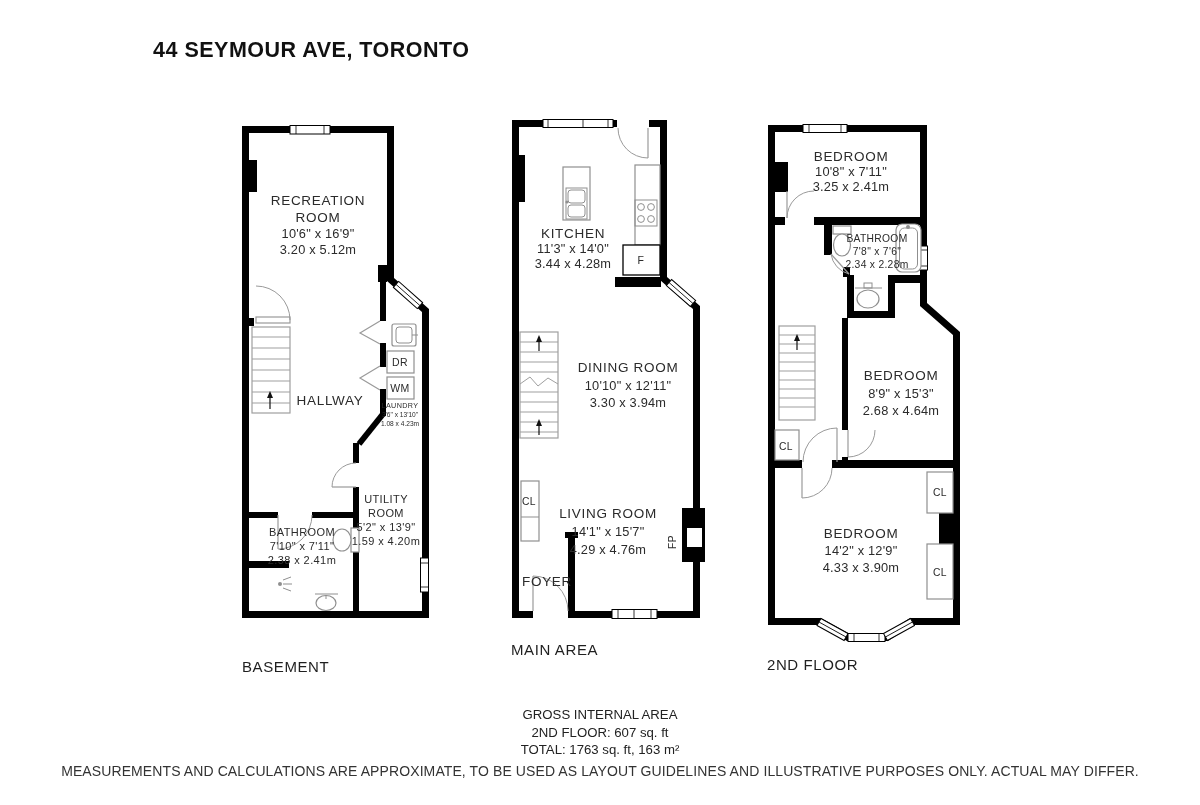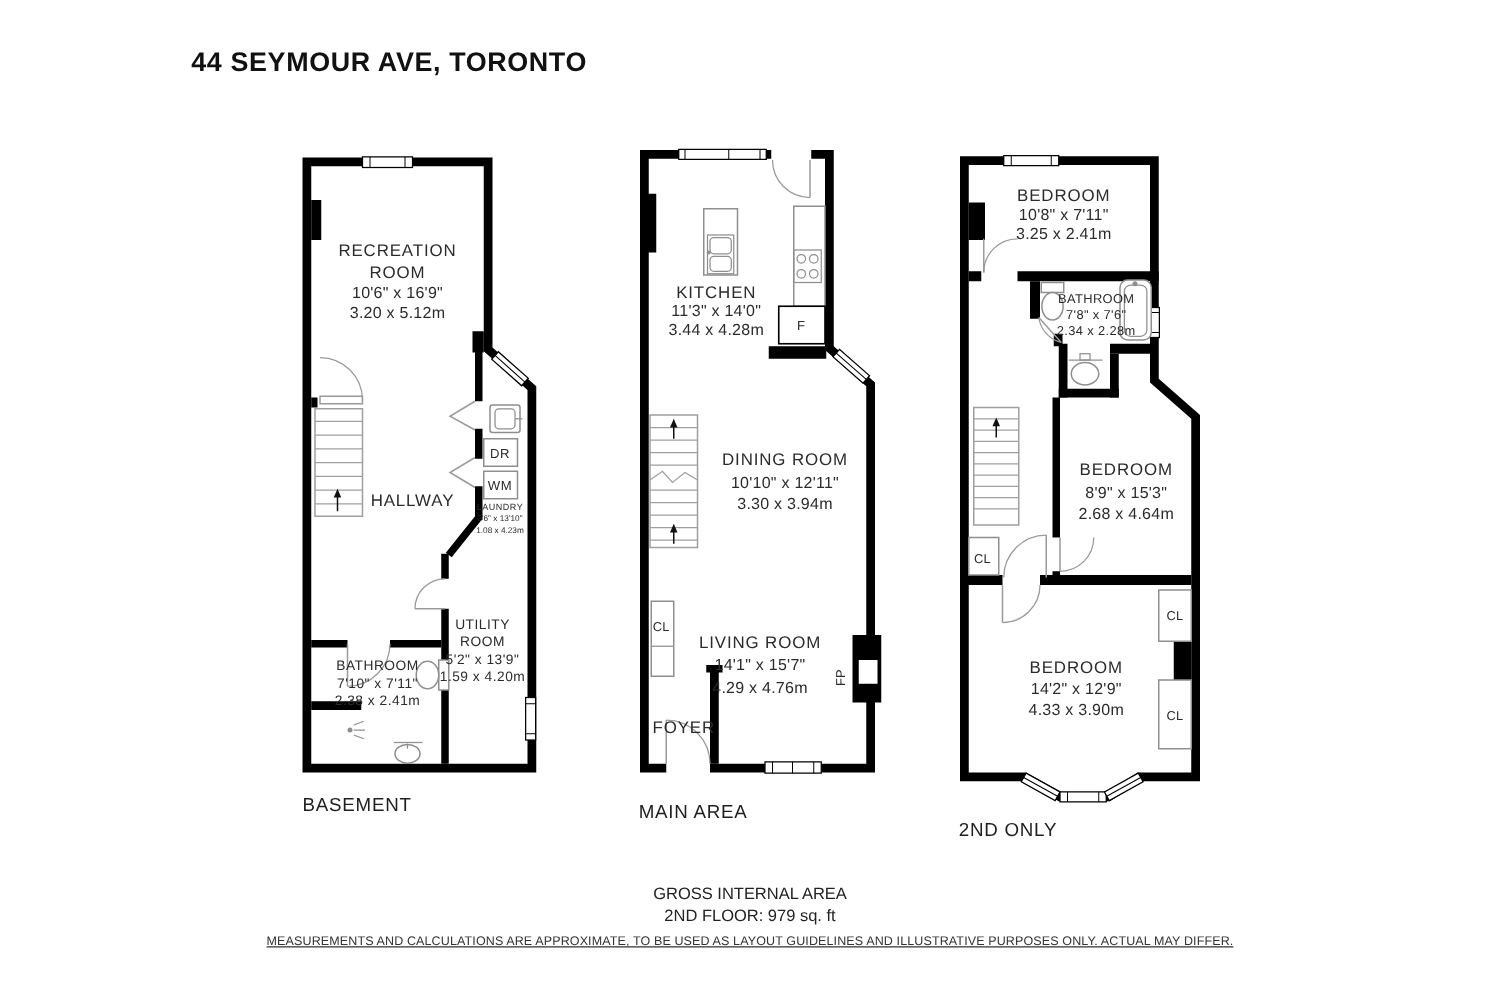--- a/index.html
+++ b/index.html
@@ -4,21 +4,21 @@
 <style>
   html,body{margin:0;padding:0;background:#ffffff;}
   #page{position:relative;width:1200px;height:805px;background:#fff;overflow:hidden;
         font-family:"Liberation Sans",sans-serif;}
   #title{position:absolute;left:153px;top:38px;font-size:21.5px;font-weight:bold;
          letter-spacing:0.5px;color:#111;}
   svg{position:absolute;overflow:visible;}
   .caption{position:absolute;font-size:15px;color:#1f1f1f;letter-spacing:0.6px;}
   #footer{position:absolute;left:0;top:706px;width:1200px;text-align:center;color:#222;}
   #footer div{line-height:17.5px;font-size:13.2px;}
-  #footer .disc{font-size:10px;margin-top:4px;color:#333;letter-spacing:0.1px;text-decoration:underline;}
+  #footer .disc{font-size:14px;margin-top:4px;color:#333;letter-spacing:0.1px;}
   text{fill:#2b2b2b;font-family:"Liberation Sans",sans-serif;}
   .rname{font-size:13.5px;letter-spacing:0.7px;}
   .rdim{font-size:12.8px;letter-spacing:0.2px;}
   .rmid{font-size:11px;letter-spacing:0.4px;}
   .rsm{font-size:10.3px;letter-spacing:0.3px;}
   .tiny1{font-size:7.2px;letter-spacing:0.4px;}
   .tiny2{font-size:6.6px;}
   .lbl{font-size:10.5px;letter-spacing:0.4px;}
   .wall{fill:#000;fill-rule:evenodd;}
   .fx{fill:#fff;stroke:#8f8f8f;stroke-width:1.2;}
@@ -117,21 +117,21 @@
       <text class="tiny2" x="160" y="311" text-anchor="middle">1.08 x 4.23m</text>
       <text class="rmid" x="62" y="421" text-anchor="middle">BATHROOM</text>
       <text class="rmid" x="62" y="435" text-anchor="middle">7'10" x 7'11"</text>
       <text class="rmid" x="62" y="449" text-anchor="middle">2.38 x 2.41m</text>
       <text class="rmid" x="146" y="388" text-anchor="middle">UTILITY</text>
       <text class="rmid" x="146" y="402" text-anchor="middle">ROOM</text>
       <text class="rmid" x="146" y="416" text-anchor="middle">5'2" x 13'9"</text>
       <text class="rmid" x="146" y="430" text-anchor="middle">1.59 x 4.20m</text>
     </g>
   </svg>
-  <div class="caption" style="left:242px;top:636px">BASEMENT</div>
+  <div class="caption" style="left:242px;top:658px">BASEMENT</div>
 
   <svg style="left:500px;top:105px" width="215" height="560" viewBox="0 0 215 560" xmlns="http://www.w3.org/2000/svg">
     <g>
       <path class="wall" d="M12,15 H167 V172 L200,201 V513 H12 Z M19,22 H160 V175 L193,204 V506 H19 Z"></path>
       <rect x="12" y="50" width="13" height="47" fill="#000"></rect>
       <rect x="115" y="172" width="46" height="10" fill="#000"></rect>
       <rect x="68" y="427" width="7" height="79" fill="#000"></rect>
       <rect x="65" y="427" width="13" height="6" fill="#000"></rect>
     </g>
     <g>
@@ -303,21 +303,22 @@
       <text class="rdim" x="146" y="286" text-anchor="middle">8'9" x 15'3"</text>
       <text class="rdim" x="146" y="303" text-anchor="middle">2.68 x 4.64m</text>
       <text class="rname" x="106" y="426" text-anchor="middle">BEDROOM</text>
       <text class="rdim" x="106" y="443" text-anchor="middle">14'2" x 12'9"</text>
       <text class="rdim" x="106" y="460" text-anchor="middle">4.33 x 3.90m</text>
       <text class="rsm" x="31" y="338" text-anchor="middle">CL</text>
       <text class="rsm" x="185" y="384" text-anchor="middle">CL</text>
       <text class="rsm" x="185" y="464" text-anchor="middle">CL</text>
     </g>
   </svg>
-  <div class="caption" style="left:767px;top:656px">2ND ONLY</div>
+  <div class="caption" style="left:767px;top:656px">2ND FLOOR</div>
 
   <div id="footer">
     <div>GROSS INTERNAL AREA</div>
-    <div>2ND FLOOR: 979 sq. ft</div>
+    <div>2ND FLOOR: 607 sq. ft</div>
+    <div>TOTAL: 1763 sq. ft, 163 m²</div>
     <div class="disc">MEASUREMENTS AND CALCULATIONS ARE APPROXIMATE, TO BE USED AS LAYOUT GUIDELINES AND ILLUSTRATIVE PURPOSES ONLY.  ACTUAL MAY DIFFER.</div>
   </div>
 
 </div>
 
 </body></html>

